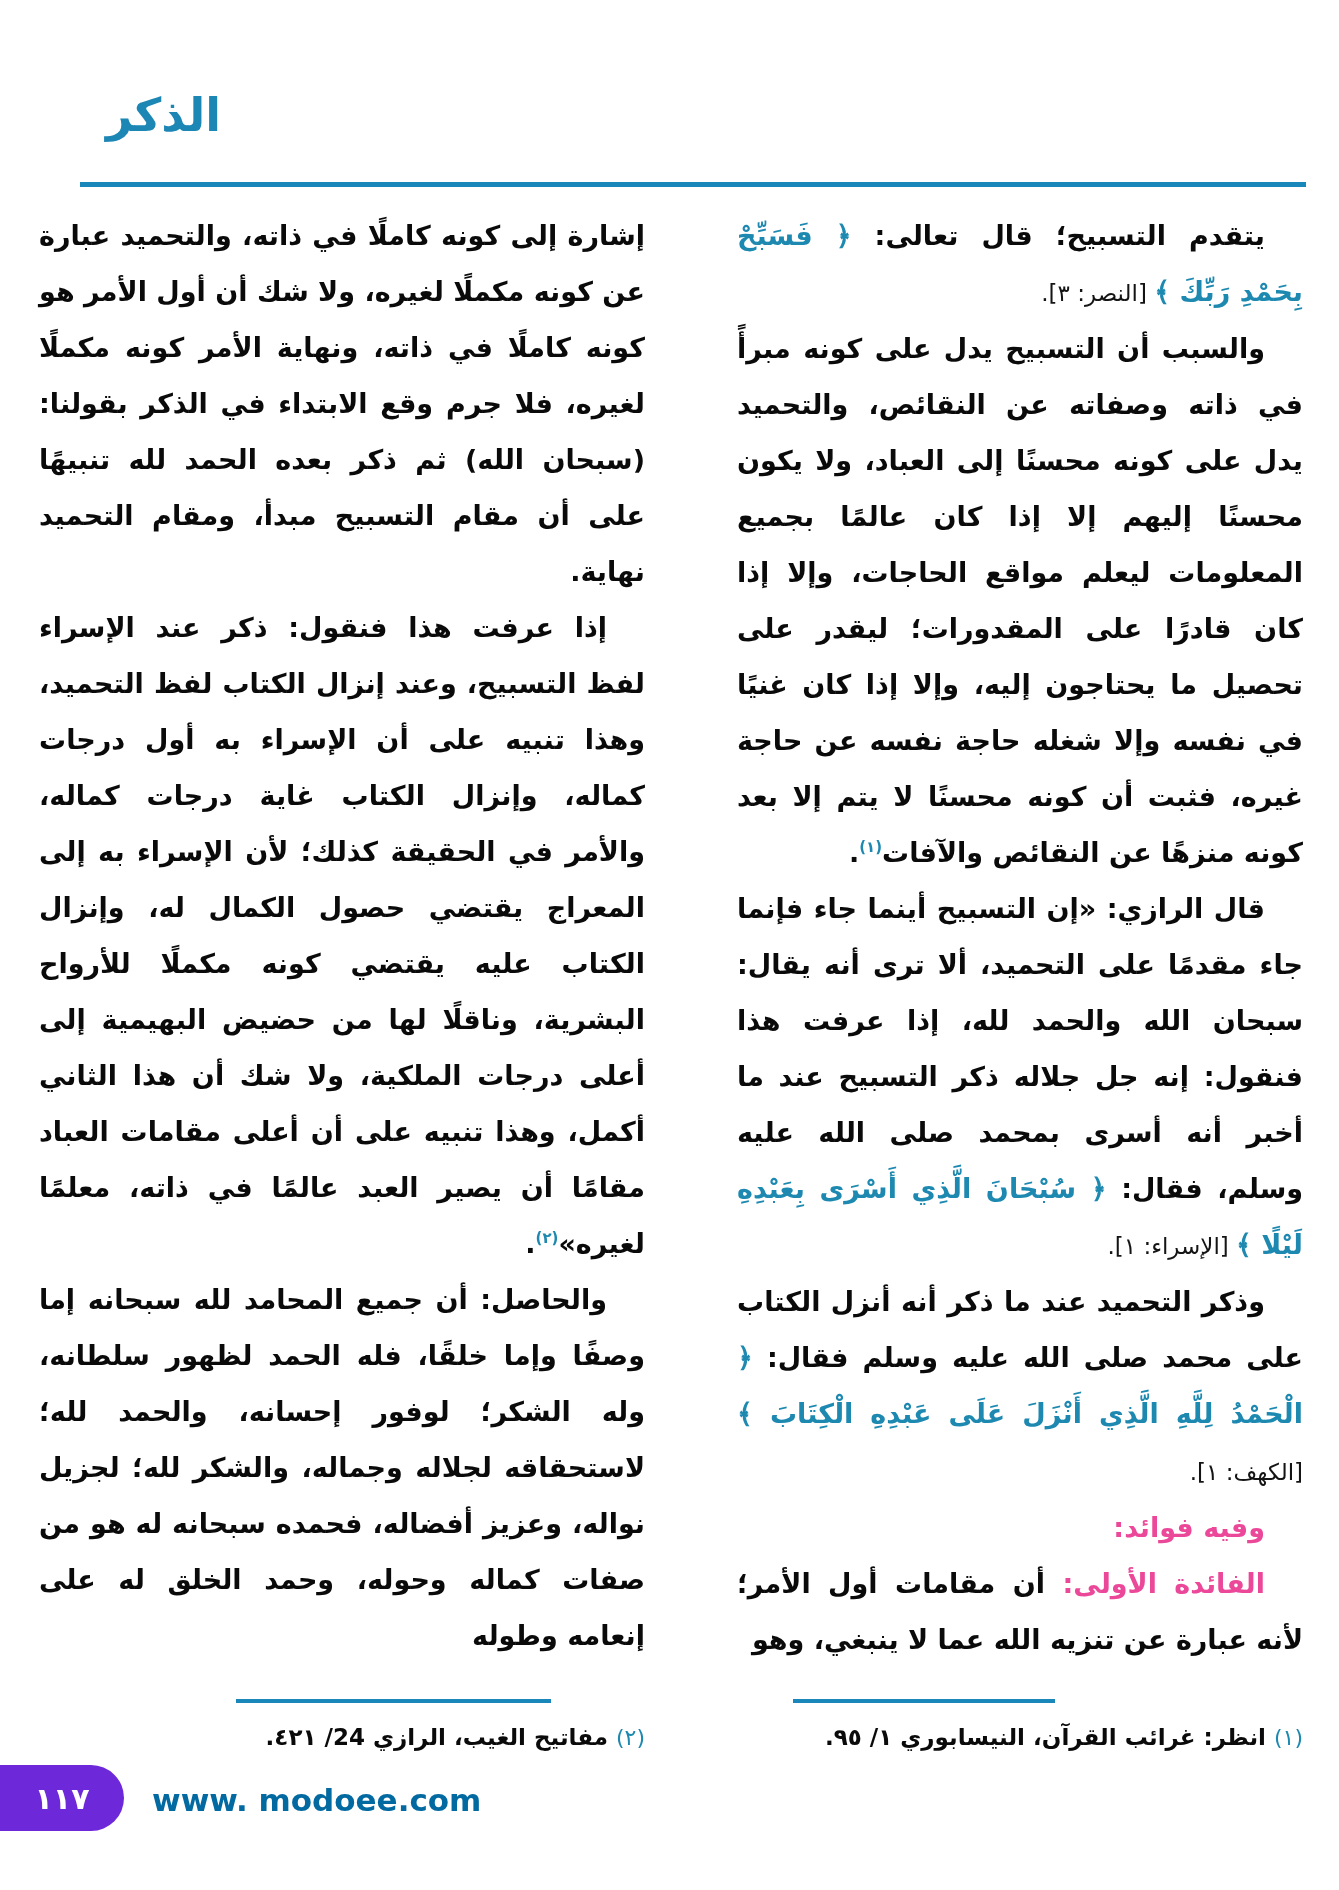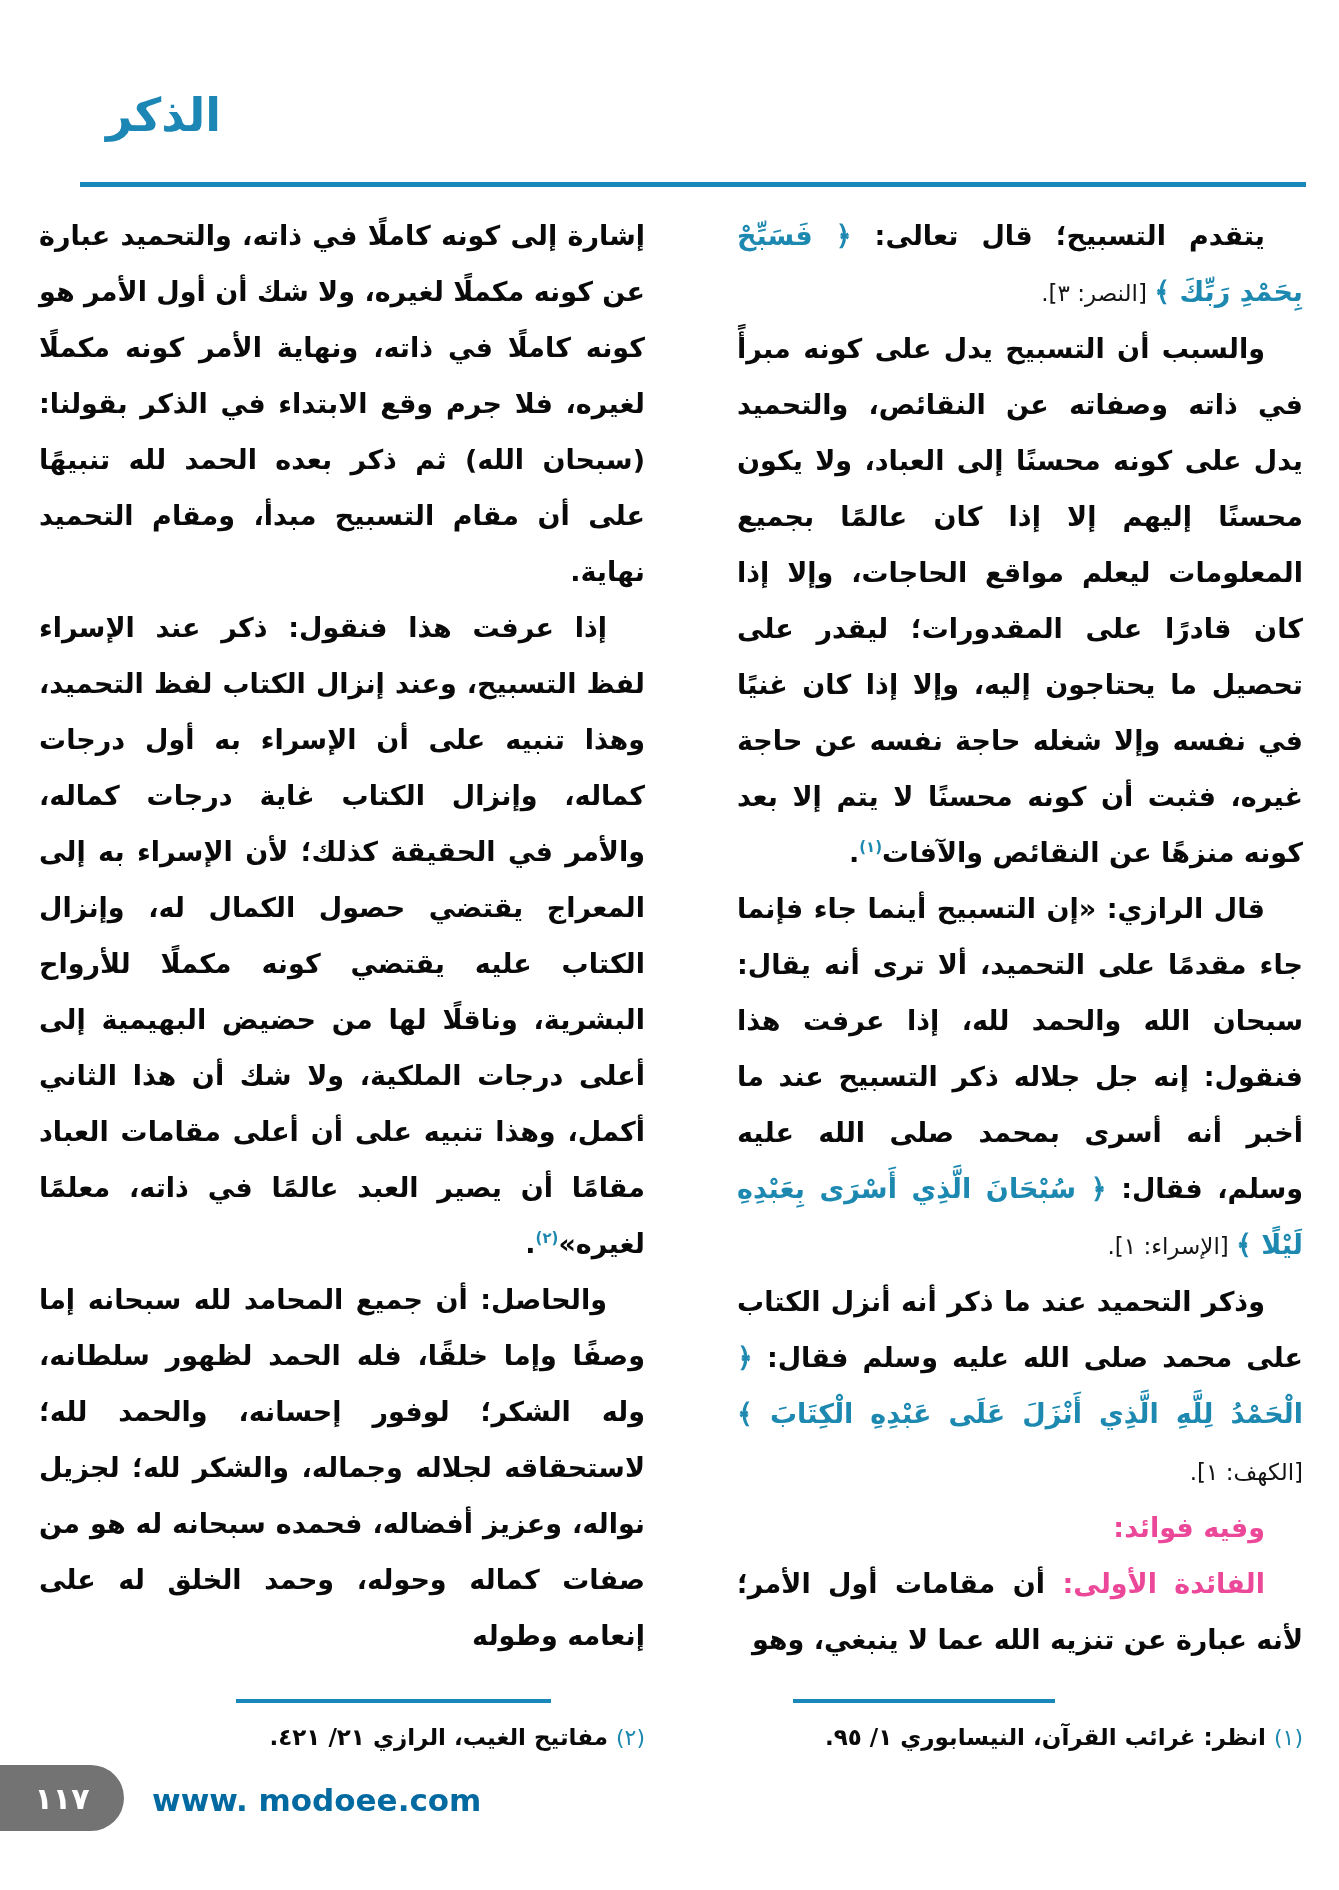--- a/index.html
+++ b/index.html
@@ -42,21 +42,21 @@
   .footnote-block{position:absolute;bottom:8px;left:0;right:0;}
   .fn-rule{height:4px;background:#1a87ba;margin-bottom:16px;}
   .fn-rule-r{width:262px;margin-right:248px;}
   .fn-rule-l{width:315px;margin-right:94px;}
   .fn-line{font-size:23px;line-height:36px;text-align:right;}
   .fn-num{color:#1e89b0;font-weight:normal;font-size:22px;}
   .fn-text{font-weight:bold;color:#0a0a0a;}
   .page-pill{
     position:absolute;left:0;top:1765px;
     width:124px;height:66px;
-    background:#737373;
+    background:#6d28d9;
     border-radius:0 34px 34px 0;
     color:#ffffff;
     display:flex;align-items:center;justify-content:center;
     font-size:30px;font-weight:bold;
   }
   .site-url{
     position:absolute;left:152px;top:1782px;
     font-size:31px;color:#0369a1;
     direction:ltr;font-weight:bold;
   }
@@ -92,21 +92,21 @@
 
     <div class="col col-left">
       <p class="para"><span>إشارة إلى كونه كاملًا في ذاته، والتحميد عبارة عن كونه مكملًا لغيره، ولا شك أن أول الأمر هو كونه كاملًا في ذاته، ونهاية الأمر كونه مكملًا لغيره، فلا جرم وقع الابتداء في الذكر بقولنا: (سبحان الله) ثم ذكر بعده الحمد لله تنبيهًا على أن مقام التسبيح مبدأ، ومقام التحميد نهاية.</span></p>
 
       <p class="para indent"><span>إذا عرفت هذا فنقول: ذكر عند الإسراء لفظ التسبيح، وعند إنزال الكتاب لفظ التحميد، وهذا تنبيه على أن الإسراء به أول درجات كماله، وإنزال الكتاب غاية درجات كماله، والأمر في الحقيقة كذلك؛ لأن الإسراء به إلى المعراج يقتضي حصول الكمال له، وإنزال الكتاب عليه يقتضي كونه مكملًا للأرواح البشرية، وناقلًا لها من حضيض البهيمية إلى أعلى درجات الملكية، ولا شك أن هذا الثاني أكمل، وهذا تنبيه على أن أعلى مقامات العباد مقامًا أن يصير العبد عالمًا في ذاته، معلمًا لغيره»</span><sup class="fn-mark">(٢)</sup><span>.</span></p>
 
       <p class="para indent"><span>والحاصل: أن جميع المحامد لله سبحانه إما وصفًا وإما خلقًا، فله الحمد لظهور سلطانه، وله الشكر؛ لوفور إحسانه، والحمد لله؛ لاستحقاقه لجلاله وجماله، والشكر لله؛ لجزيل نواله، وعزيز أفضاله، فحمده سبحانه له هو من صفات كماله وحوله، وحمد الخلق له على إنعامه وطوله</span></p>
 
       <div class="footnote-block">
         <div class="fn-rule fn-rule-l"></div>
-        <div class="fn-line"><span class="fn-num">(٢)</span><span class="fn-text"> مفاتيح الغيب، الرازي ٢١/ ٤٢١.</span></div>
+        <div class="fn-line"><span class="fn-num">(٢)</span><span class="fn-text"> مفاتيح الغيب، الرازي 24/ ٤٢١.</span></div>
       </div>
     </div>
 
   </div>
 
   <div class="page-pill">
       <span>١١٧</span>
     </div>
   <div class="site-url">www. modoee.com</div>
 

